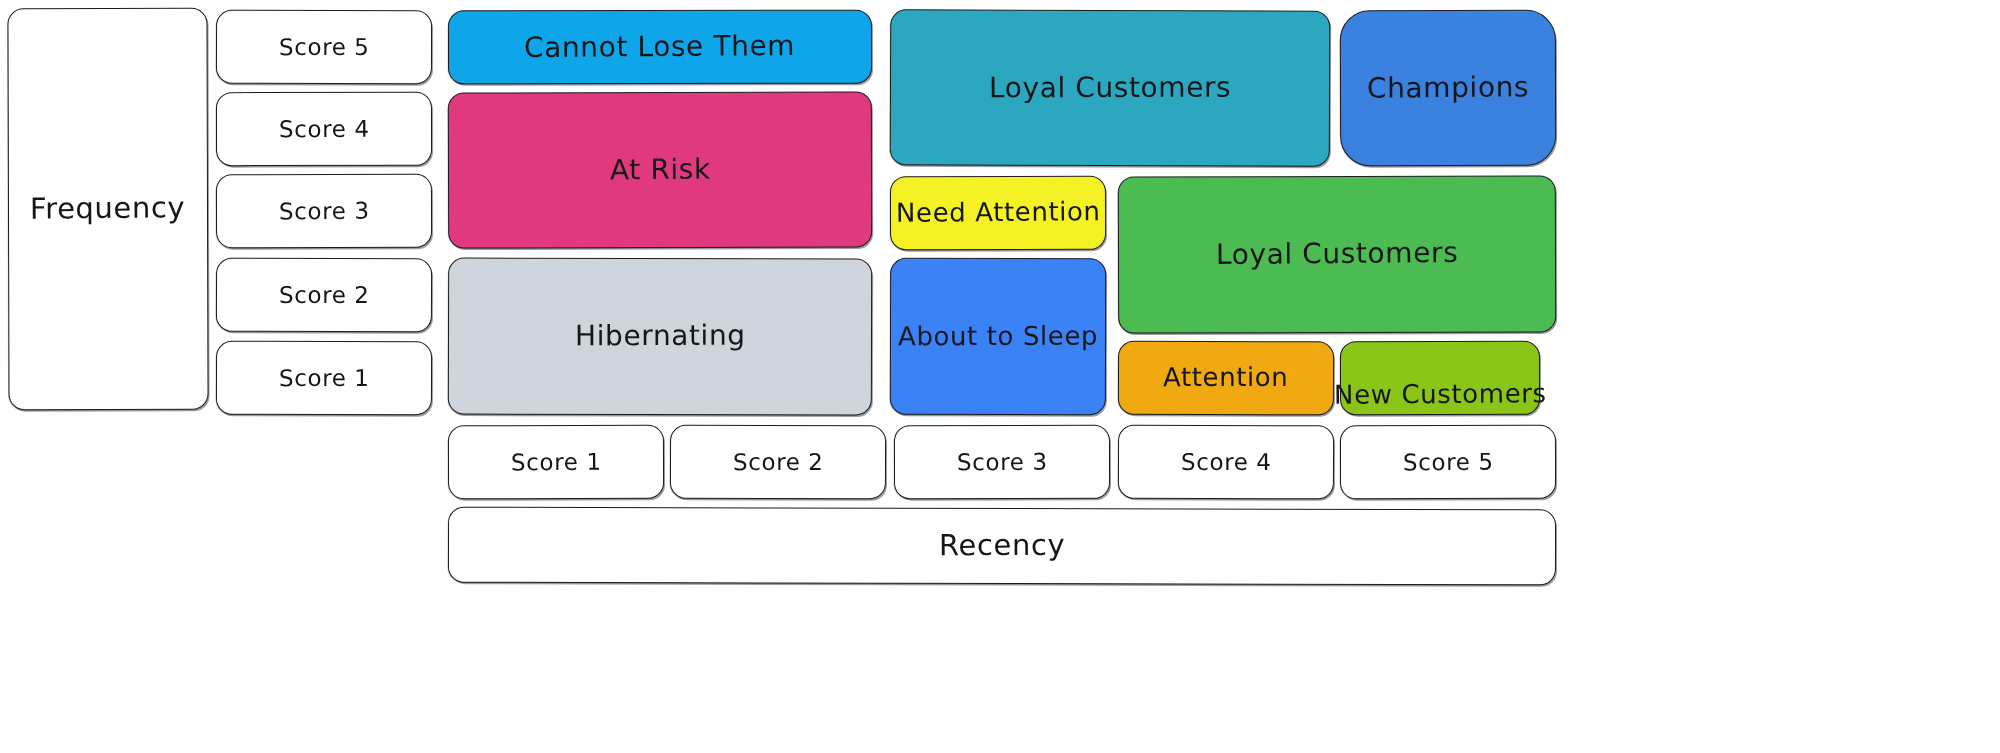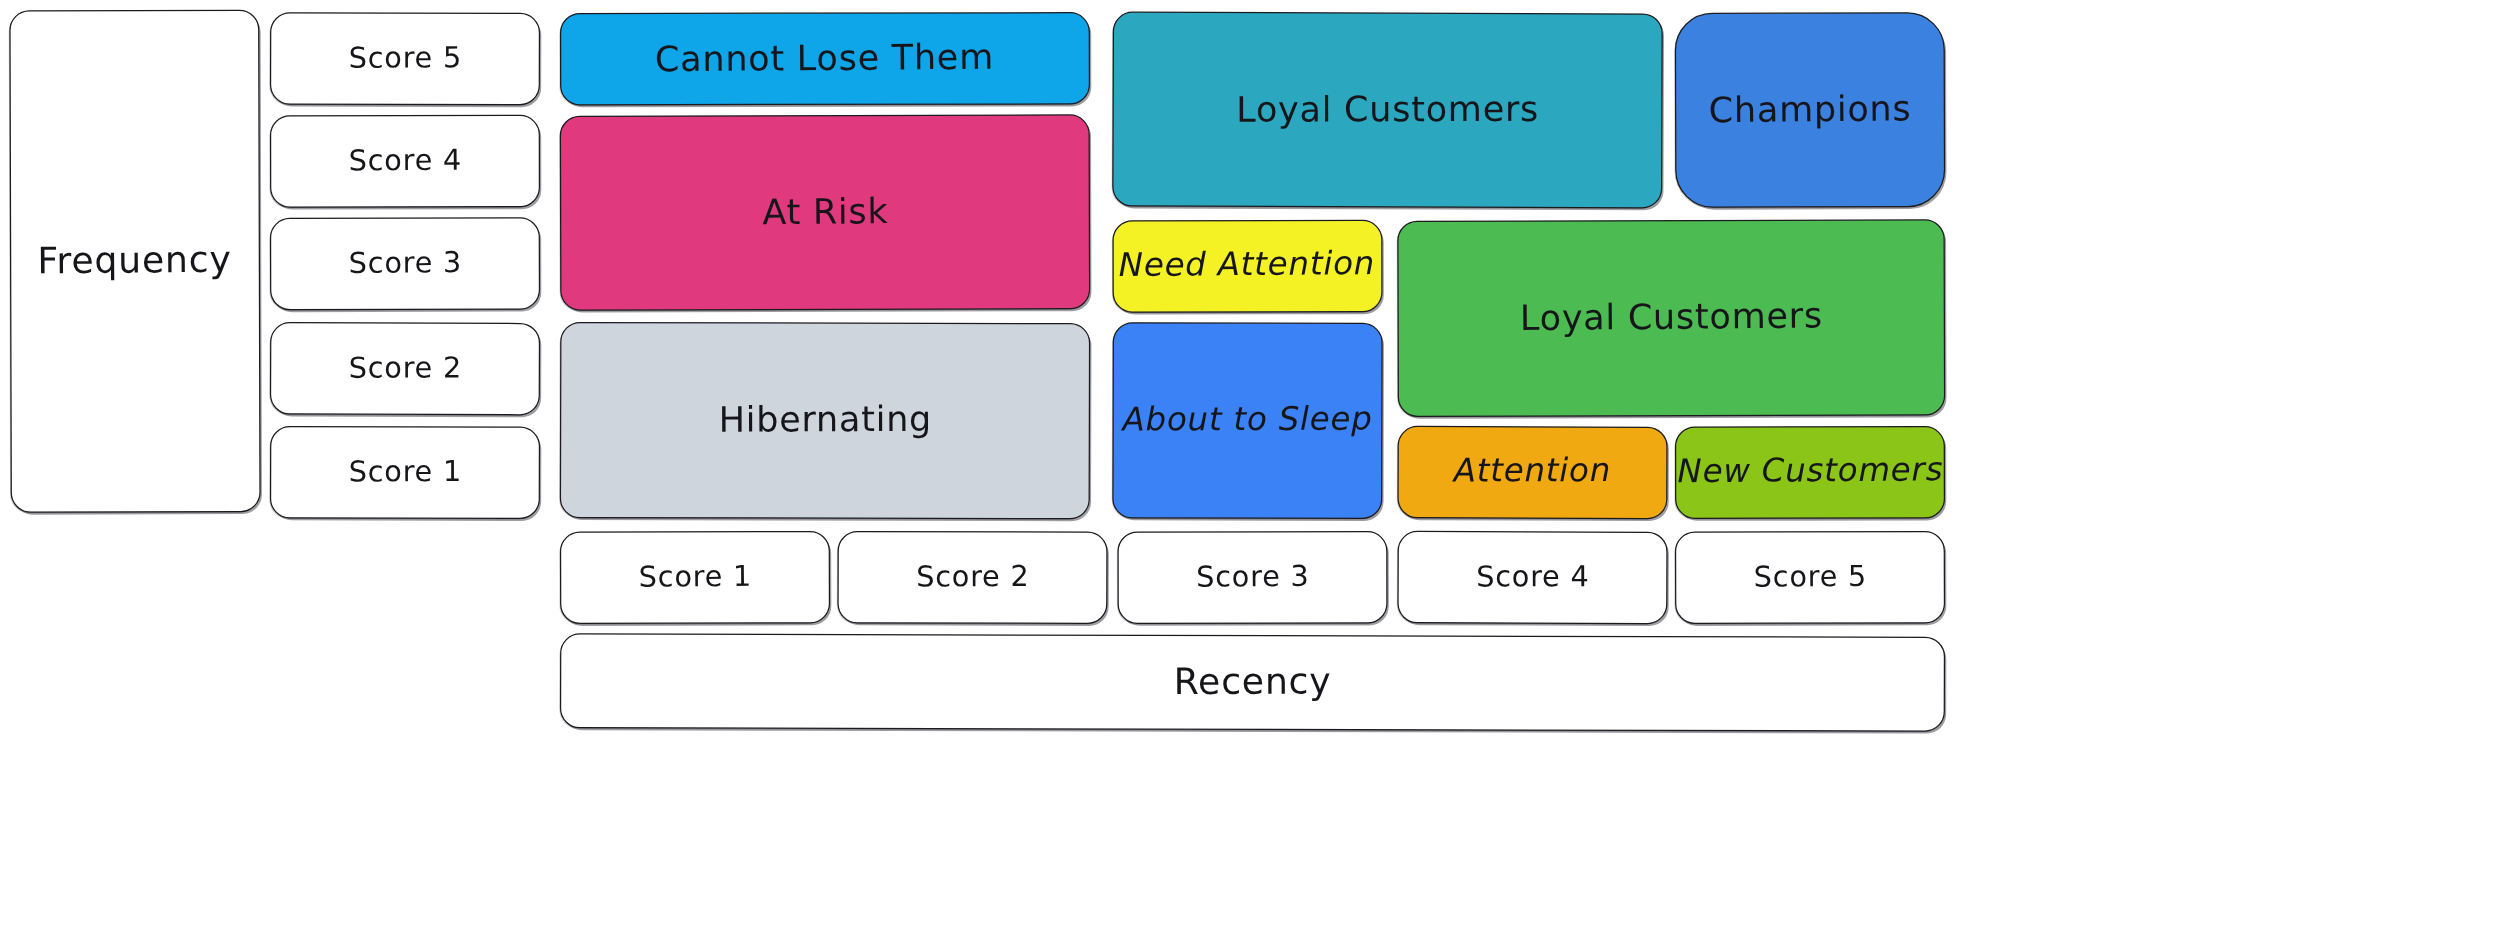--- a/index.html
+++ b/index.html
@@ -53,21 +53,21 @@
   .plain { background: #ffffff; }
 
   
   .r1 { transform: rotate(-0.16deg); }
   .r2 { transform: rotate(0.14deg); }
   .r3 { transform: rotate(-0.09deg); }
   .r4 { transform: rotate(0.2deg); }
 
   .axis-label { font-size: 29px; }
   .seg { font-size: 28px; }
-  .seg-sm { font-size: 26px; font-style: italic; }
+  .seg-sm { font-size: 26px; }
 </style>
 </head>
 <body>
 
 <div id="stage">
 
   <div class="box plain r1 axis-label" style="left:8px; top:8px; width:200px; height:402px;">
     <span class="lbl">Frequency</span>
   </div>
 
@@ -116,21 +116,21 @@
   </div>
 
   <div class="box r1 seg" style="left:1118px; top:176px; width:438px; height:157px; background:#4cbb52;">
     <span class="lbl">Loyal Customers</span>
   </div>
 
   <div class="box r4 seg-sm" style="left:1118px; top:341px; width:216px; height:74px; background:#f0a910;">
     <span class="lbl">Attention</span>
   </div>
 
-  <div class="box r3 seg-sm" style="left:1340px; top:341px; width:216px; height:74px; background:#8ac517;">
+  <div class="box r3 seg-sm" style="left:1340px; top:341px; width:200px; height:74px; background:#8ac517;align-items:flex-end;">
     <span class="lbl">New Customers</span>
   </div>
 
   <div class="box plain r1" style="left:448px; top:425px; width:216px; height:74px;">
     <span class="lbl">Score 1</span>
   </div>
   <div class="box plain r2" style="left:670px; top:425px; width:216px; height:74px;">
     <span class="lbl">Score 2</span>
   </div>
   <div class="box plain r3" style="left:894px; top:425px; width:216px; height:74px;">

